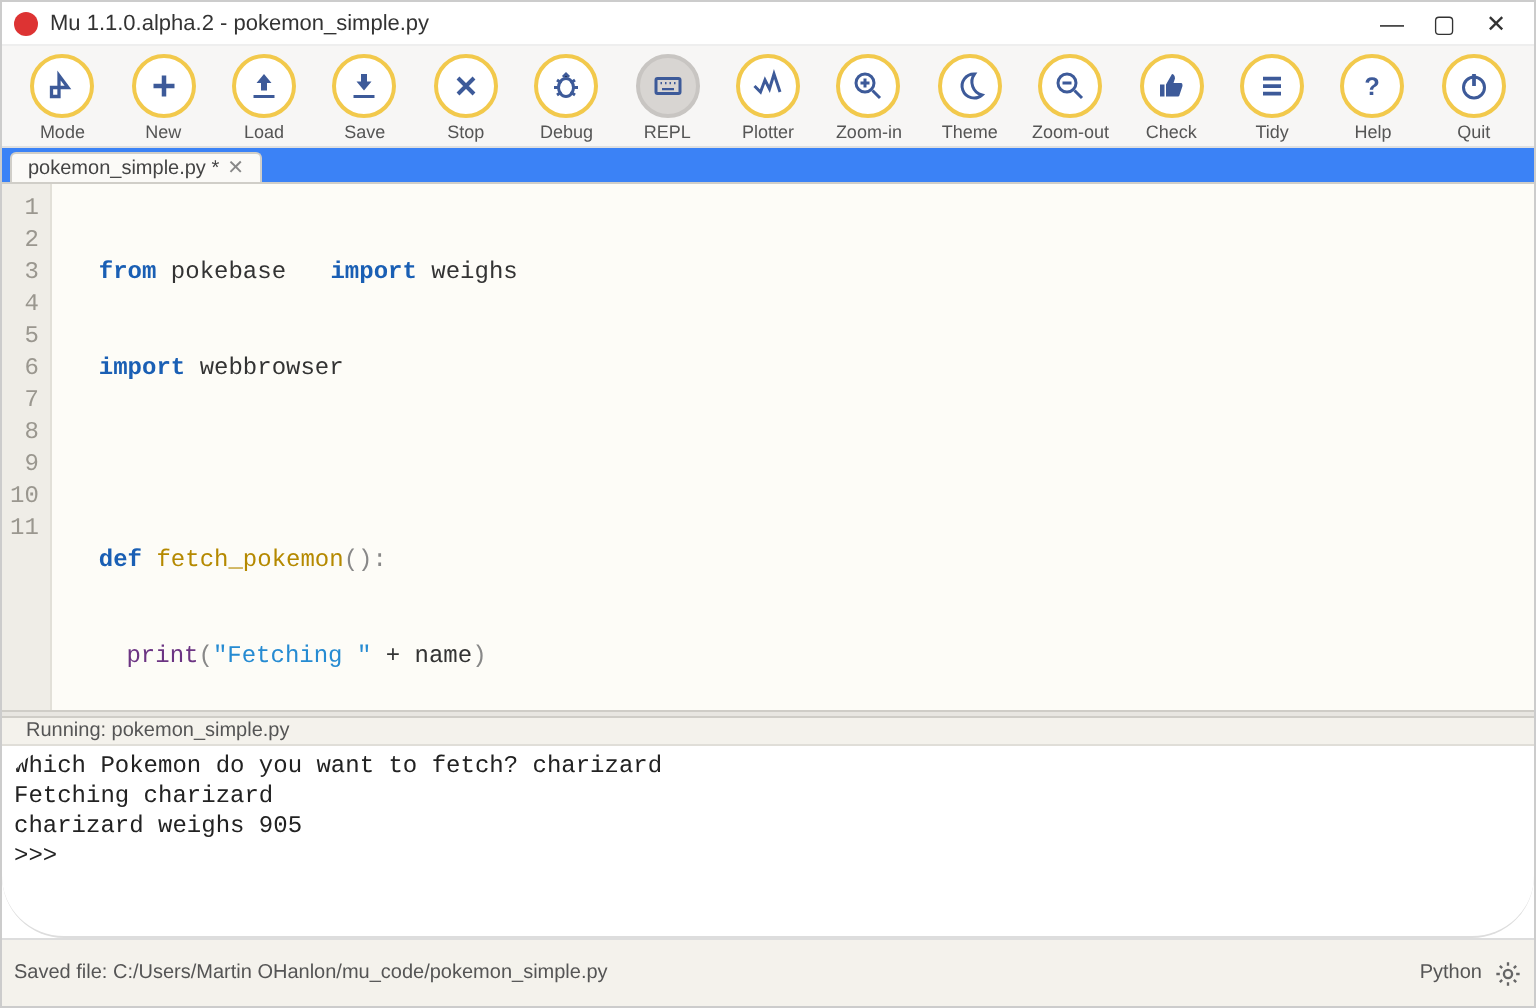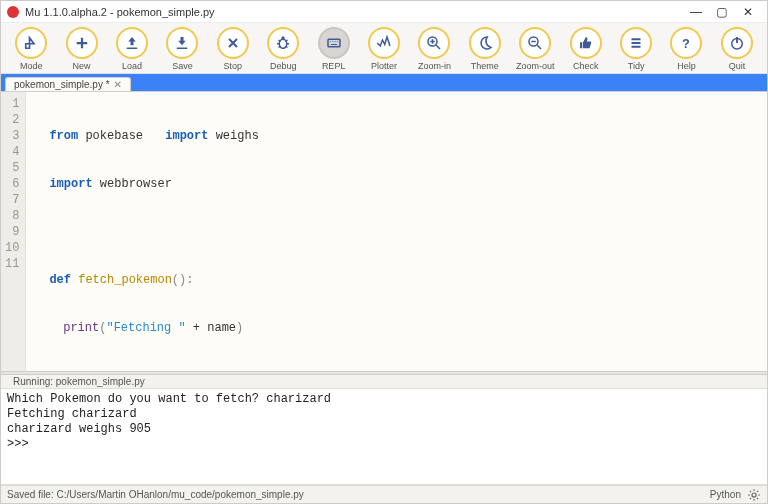--- a/index.html
+++ b/index.html
@@ -21,22 +21,22 @@
   .gutter div { height: 16px; }
   .code { padding: 4px 8px; white-space: pre; color: #333; position: relative; }
   .code .line { height: 16px; }
   .kw { color: #1a5fb4; font-weight: bold; margin-left: 15px; }
   .fn { color: #b58900; }
   .call { color: #6c3483; }
   .str { color: #268bd2; }
   .paren { color: #888; }
   .splitter { height: 4px; background: #e8e6e1; border-top: 1px solid #cfcdc7; border-bottom: 1px solid #cfcdc7; cursor: row-resize; }
   .runlabel { background: #f4f2ec; font-size: 10px; color: #555; padding: 1px 12px; border-bottom: 1px solid #e0deD8; }
-  .console { height: 96px; background: #fff; font-family: Consolas, "Courier New", monospace; font-size: 12px; line-height: 15px; padding: 3px 6px; color: #222; overflow: auto; border-bottom: 1px solid #ddd; }
-  .statusbar { height: 18px; background: #f4f2ec; border-top: 1px solid #ddd; display: flex; align-items: center; font-size: 10px; color: #555; padding: 0 6px; }
+  .console { height: 96px; background: #fff; font-family: Consolas, "Courier New", monospace; font-size: 12px; line-height: 15px; padding: 3px 6px; color: #222; overflow: auto; border-bottom: 1px solid #ddd; border-radius: 31px; }
+  .statusbar { height: 34px; background: #f4f2ec; border-top: 1px solid #ddd; display: flex; align-items: center; font-size: 10px; color: #555; padding: 0 6px; }
   .statusbar .spacer { flex: 1; }
   .gear { width: 14px; height: 14px; display: flex; align-items: center; justify-content: center; color: #666; margin-left: 6px; }
   svg { display: block; }
 </style>
 </head>
 <body>
 
 <div class="titlebar">
   <div class="app-icon"></div>
   <div class="title">Mu 1.1.0.alpha.2 - pokemon_simple.py</div>

